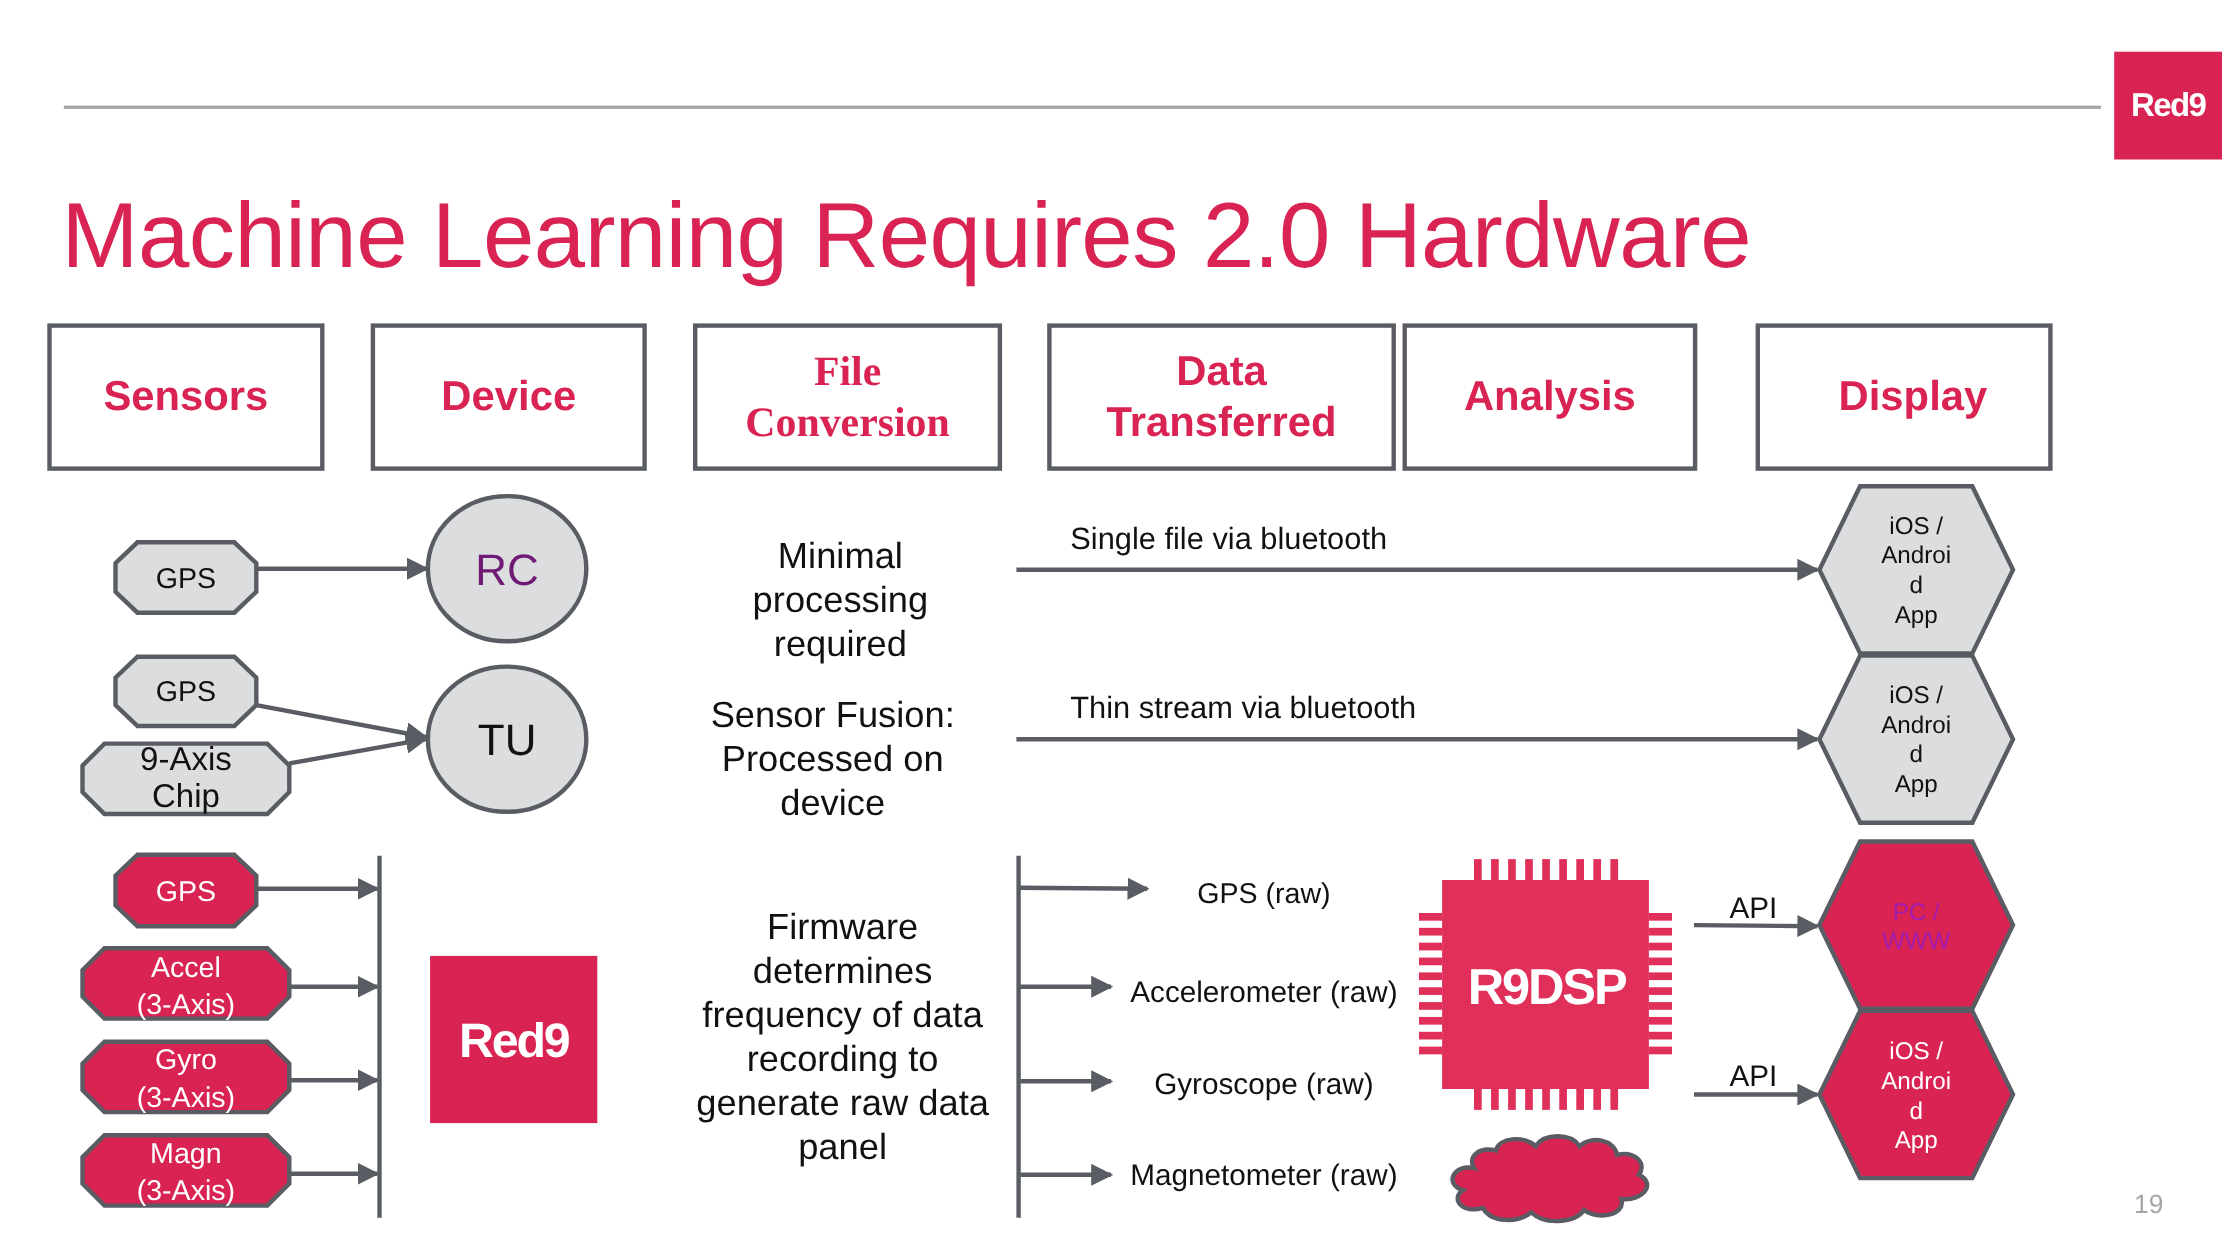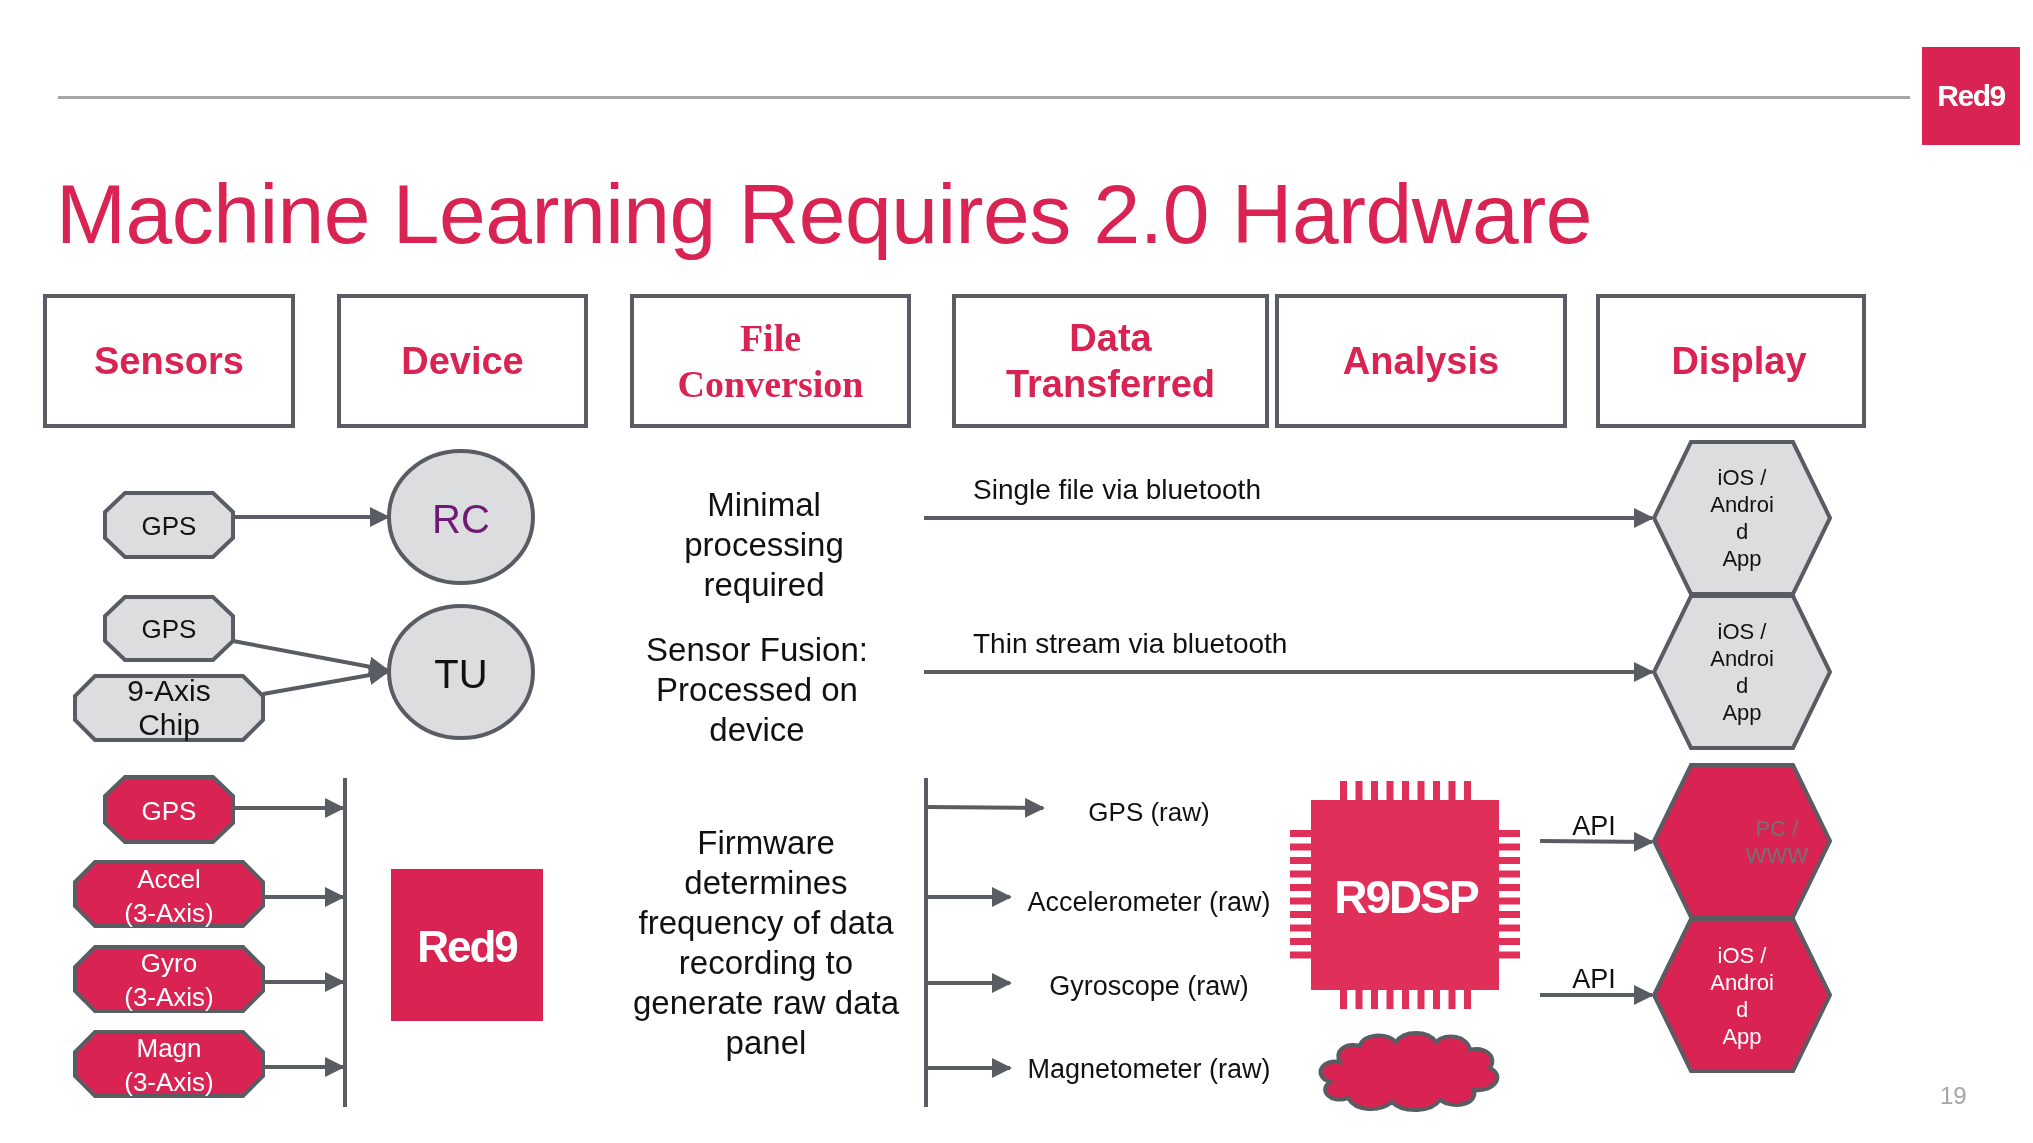--- a/index.html
+++ b/index.html
@@ -32,21 +32,21 @@
     <span style="white-space:pre-line">Device</span>
   </div>
 <div class="abs hbox" style="left:630px;width:281px;font-family:Liberation Serif, serif;">
     <span style="white-space:pre-line">File
 Conversion</span>
   </div>
 <div class="abs hbox" style="left:952px;width:317px;">
     <span style="white-space:pre-line">Data
 Transferred</span>
   </div>
-<div class="abs hbox" style="left:1275px;width:292px;">
+<div class="abs hbox" style="left:1275px;width:268px;">
     <span style="white-space:pre-line">Analysis</span>
   </div>
 <div class="abs hbox" style="left:1596px;width:270px;padding-left:16px;">
     <span style="white-space:pre-line">Display</span>
   </div>
 
 <svg id="diagram" width="2033" height="1143" viewBox="0 0 2033 1143">
   <defs>
     <marker id="arrow" viewBox="0 0 10 10" refX="9" refY="5" markerWidth="5" markerHeight="5" orient="auto" markerUnits="strokeWidth">
       <path d="M0,0 L10,5 L0,10 z" fill="#595d63"></path>
@@ -185,20 +185,20 @@
 <div class="nodetxt" style="left:1149px;top:812px;font-size:26px;color:#111;">GPS (raw)</div>
 <div class="nodetxt" style="left:1149px;top:902px;font-size:27px;color:#111;">Accelerometer (raw)</div>
 <div class="nodetxt" style="left:1149px;top:986px;font-size:27px;color:#111;">Gyroscope (raw)</div>
 <div class="nodetxt" style="left:1149px;top:1069px;font-size:27px;color:#111;">Magnetometer (raw)</div>
 
 <div class="nodetxt" style="left:1406px;top:897px;font-size:46px;font-weight:bold;color:#fff;letter-spacing:-2px;">R9DSP</div>
 
 <div class="nodetxt" style="left:1594px;top:826px;font-size:27px;color:#111;">API</div>
 <div class="nodetxt" style="left:1594px;top:979px;font-size:27px;color:#111;">API</div>
 
-<div class="nodetxt lbl" style="left:1742px;top:842px;color:#737373;white-space:pre-line;margin-left:35px;">PC /
+<div class="nodetxt lbl" style="left:1742px;top:842px;color:#a21caf;white-space:pre-line;">PC /
 WWW</div>
 <div class="nodetxt lbl" style="left:1742px;top:996px;color:#fff;white-space:pre-line;">iOS /
 Androi
 d
 App</div>
 
 <div id="page-num" class="abs">19</div>
 
 </body></html>

